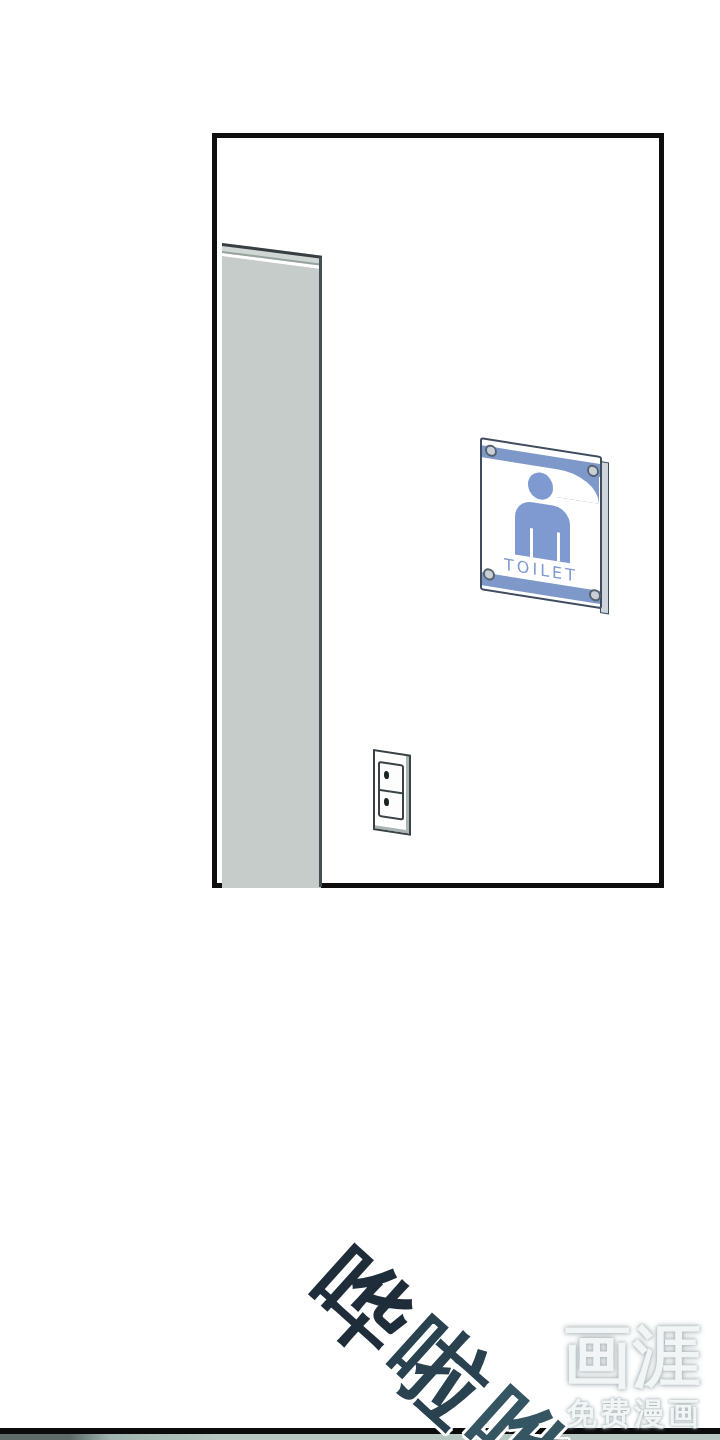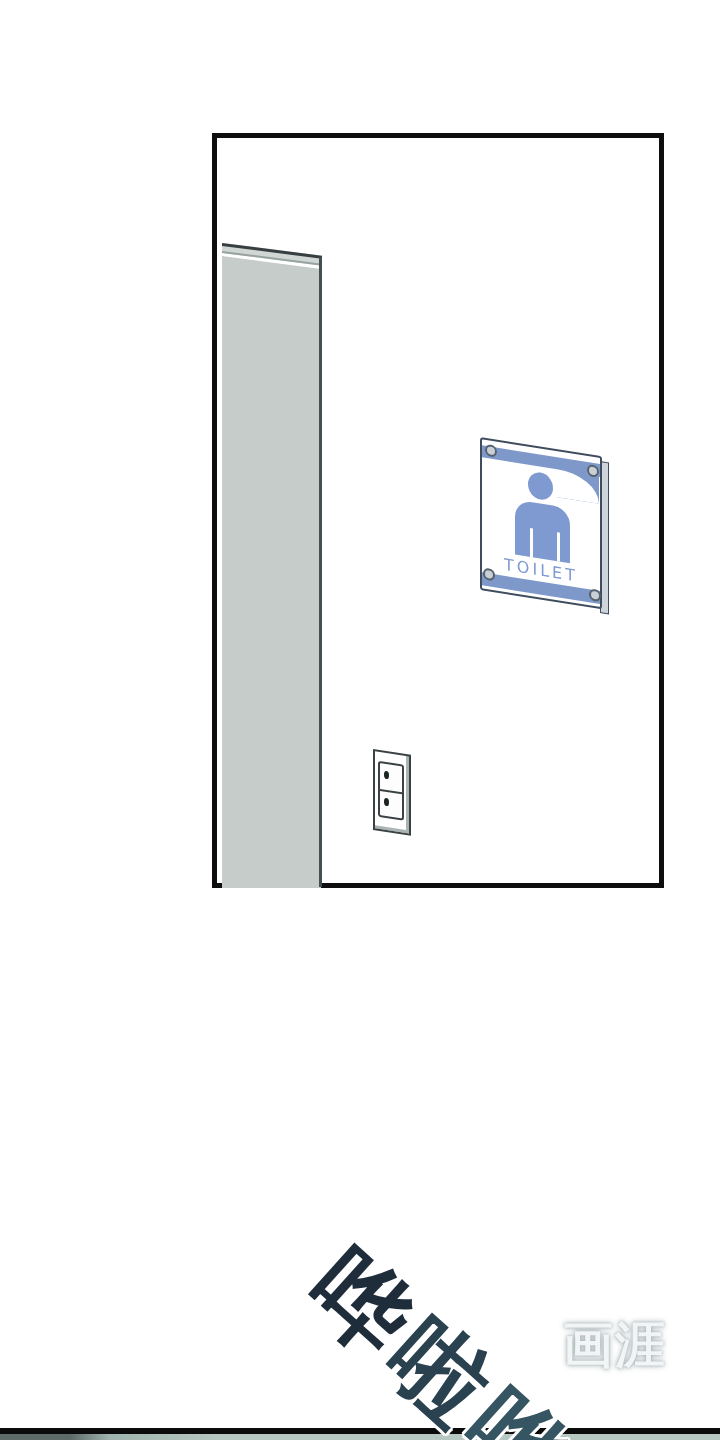--- a/index.html
+++ b/index.html
@@ -178,21 +178,21 @@
   .sfx-char {
     text-shadow:
       3px 0 0 #fff, -3px 0 0 #fff, 0 3px 0 #fff, 0 -3px 0 #fff,
       2px 2px 0 #fff, -2px -2px 0 #fff, 2px -2px 0 #fff, -2px 2px 0 #fff;
   }
 
   
   .watermark { position: absolute; z-index: 4; color: var(--watermark-fill, #f2f5f5); }
   .wm-logo {
     left: 563px; top: 1312px;
-    font-size: 50px;
+    font-size: 68px;
     font-weight: 700;
     letter-spacing: 2px;
     text-shadow: 0 0 3px var(--watermark-glow, #a8b2b6), 0 0 6px var(--watermark-glow, #a8b2b6);
   }
   .wm-tagline {
     left: 566px; top: 1393px;
     font-size: 31px;
     font-weight: 700;
     letter-spacing: 3px;
     text-shadow: 0 0 2px var(--watermark-glow, #a8b2b6), 0 0 4px var(--watermark-glow, #a8b2b6);
@@ -251,16 +251,17 @@
         <div class="switch-dot d2"></div>
       </div>
     </div>
 
   </div>
 
   <div class="next-panel-line"></div>
   <div class="next-panel-strip"></div>
 
   <div class="watermark wm-logo">画涯</div>
+  <div class="watermark wm-tagline">免费漫画</div>
 
   <div class="sfx"><span class="sfx-char" style="color: rgb(31, 45, 59);">哗</span><span class="sfx-char" style="color: rgb(42, 65, 80);">啦</span><span class="sfx-char" style="color: rgb(54, 85, 98);">哗</span><span class="sfx-char" style="color: rgb(65, 99, 110);">啦</span></div>
 
 </div>
 
 </body></html>

